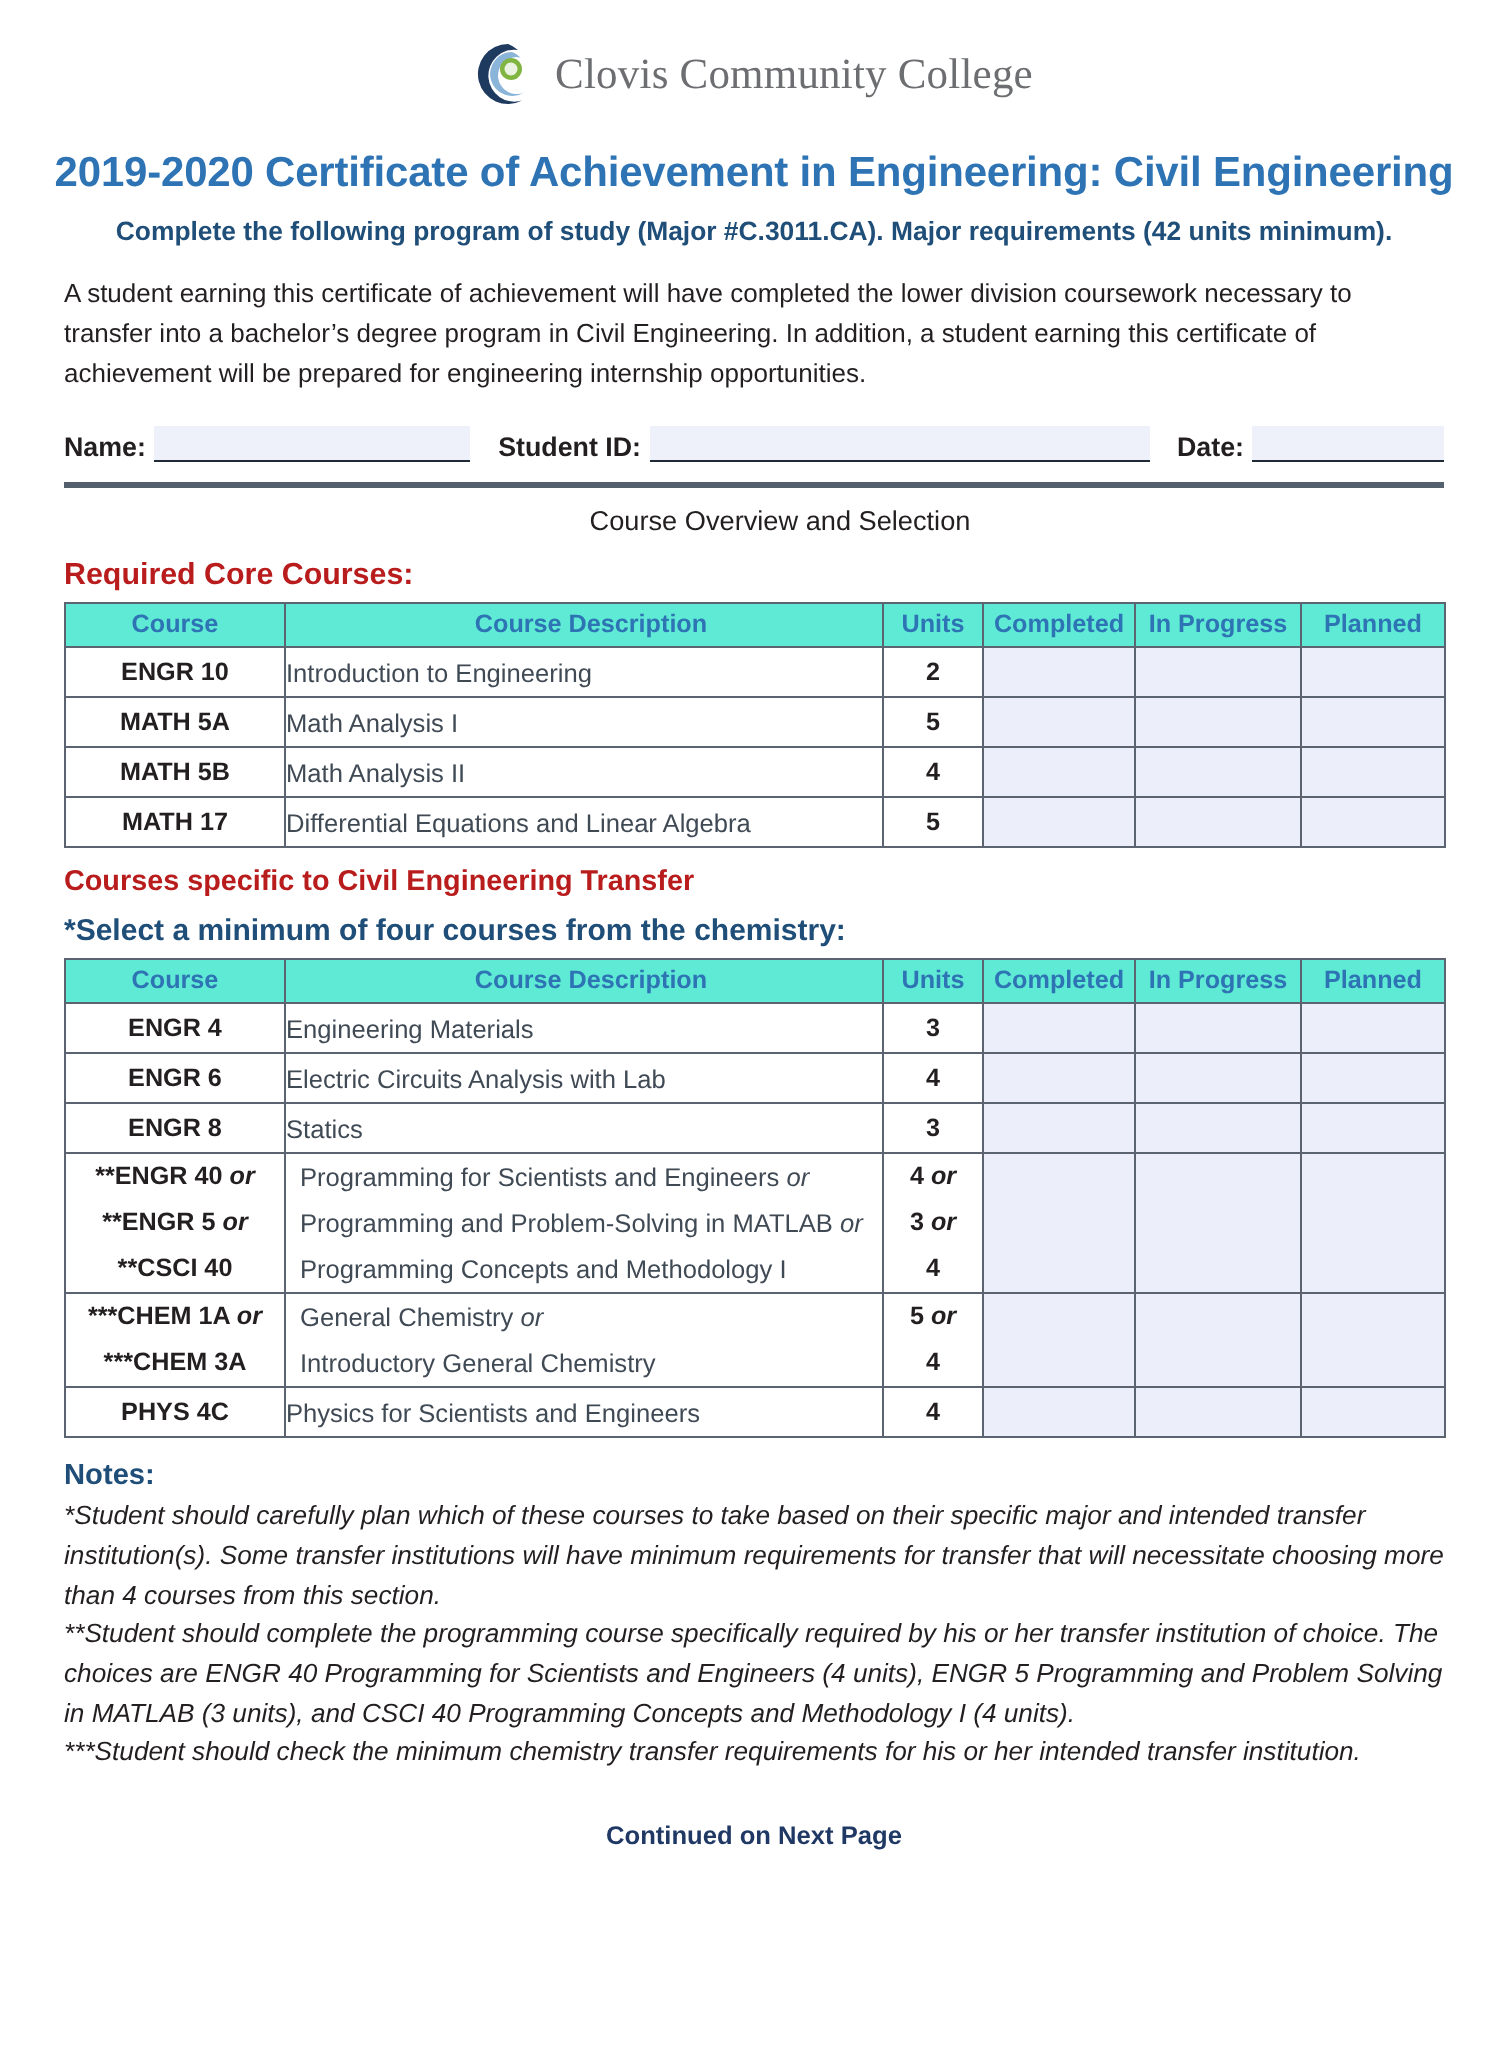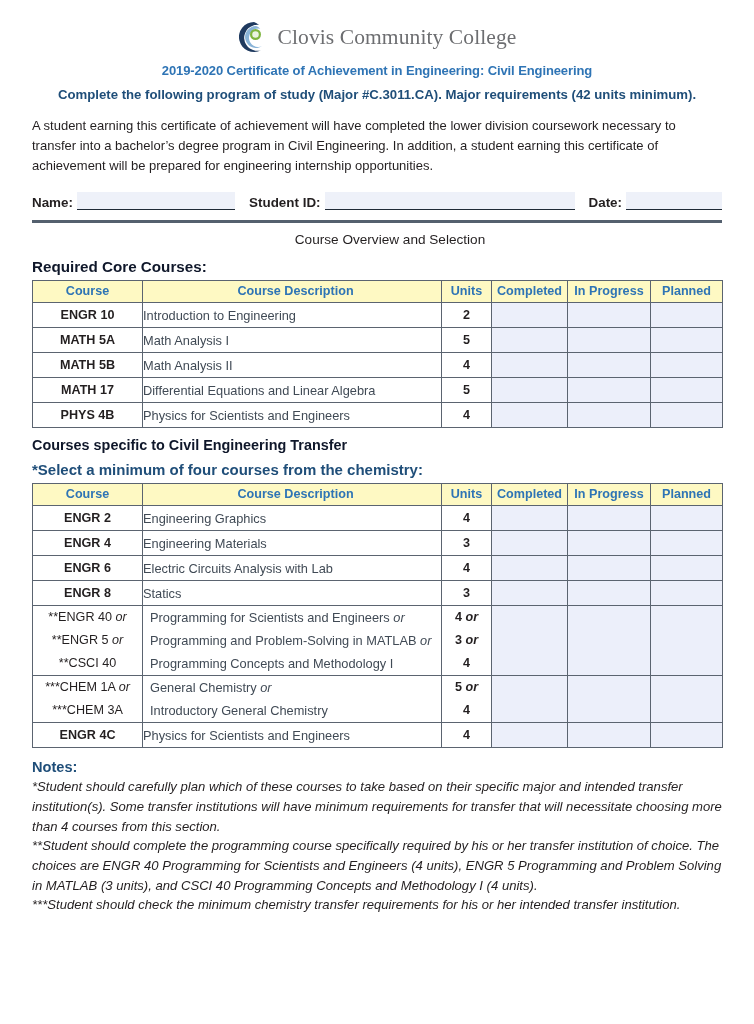--- a/index.html
+++ b/index.html
@@ -19,22 +19,22 @@
   }
   .logo-mark{width:32px;height:32px;display:block;}
   .brand-name{
     font-family:"Liberation Serif", serif;
     font-size:21.5px;color:#6d6e71;letter-spacing:.1px;white-space:nowrap;
   }
 
   
   .doc-title{
     text-align:center;color:#2e74b5;
-    font-size:13px;font-weight:bold;
-    margin:10px 0 0 0;letter-spacing:-.1px;
+    font-size:21px;font-weight:bold;
+    margin:22px 0 0 0;letter-spacing:-.1px;
   }
   .doc-subtitle{
     text-align:center;color:#1f4e79;
     font-size:13.2px;font-weight:bold;
     margin:9px 0 0 0;
   }
 
   .intro{
     margin:14px 32px 0 32px;
     font-size:13px;line-height:1.55;color:#231f20;text-align:left;
@@ -59,39 +59,39 @@
   }
   .section-center{
     text-align:center;font-size:13.6px;color:#231f20;
     margin:9px 0 0 0;
     padding-left:26px;
   }
 
   
   .sec-head{
     margin:11px 0 5px 32px;
-    color:#0f172a;font-size:15.2px;font-weight:bold;
+    color:#b91c1c;font-size:15.2px;font-weight:bold;
   }
   .sec-head.small{font-size:14.4px;margin-top:9px;}
   .sec-head.sub{color:#1f4e79;font-size:15px;margin-top:8px;}
 
   
   table.courses{
     border-collapse:collapse;
     margin:0 0 0 32px;
     width:690px;
     table-layout:fixed;
   }
   table.courses th,table.courses td{
     border:1px solid #5b6470;
     padding:0;
     vertical-align:middle;
   }
   table.courses thead th{
-    background:#fef9c3;
+    background:#5eead4;
     color:#2e74b5;
     font-size:12.6px;
     font-weight:bold;
     height:21px;
     line-height:21px;
     text-align:center;
   }
   thead th.desc{text-align:left;padding-left:7px;}
   td.code{
     text-align:center;font-weight:bold;font-size:12.6px;
@@ -105,21 +105,21 @@
     text-align:center;font-weight:bold;font-size:12.6px;color:#231f20;
     height:24px;
   }
   td.box{background:#eceffa;}
   
   td.multi{padding:0;height:auto;}
   td.multi .ln{
     height:23px;line-height:23px;
     white-space:nowrap;overflow:hidden;
   }
-  td.code.multi .ln{text-align:center;font-weight:normal;font-size:12.6px;}
+  td.code.multi .ln{text-align:center;font-weight:bold;font-size:12.6px;}
   td.desc.multi .ln{text-align:left;padding-left:7px;font-size:12.8px;color:#404a55;}
   td.units.multi .ln{text-align:center;font-weight:bold;font-size:12.6px;}
   .ital{font-style:italic;}
 
   col.c-code{width:110px;}
   col.c-desc{width:299px;}
   col.c-units{width:50px;}
   col.c-comp{width:76px;}
   col.c-prog{width:83px;}
   col.c-plan{width:72px;}
@@ -217,28 +217,20 @@
           <td class="box"></td>
         </tr>
       <tr>
           <td class="code">MATH 17</td>
           <td class="desc">Differential Equations and Linear Algebra</td>
           <td class="units">5</td>
           <td class="box"></td>
           <td class="box"></td>
           <td class="box"></td>
         </tr>
-      <tr>
-          <td class="code">PHYS 4B</td>
-          <td class="desc">Physics for Scientists and Engineers</td>
-          <td class="units">4</td>
-          <td class="box"></td>
-          <td class="box"></td>
-          <td class="box"></td>
-        </tr>
     </tbody>
   </table>
 
   <div class="sec-head small">Courses specific to Civil Engineering Transfer</div>
   <div class="sec-head sub">*Select a minimum of four courses from the chemistry:</div>
 
   <table class="courses">
     <colgroup>
       <col class="c-code">
         <col class="c-desc">
@@ -252,28 +244,20 @@
         <th>Course</th>
         <th class="desc">Course Description</th>
         <th>Units</th>
         <th>Completed</th>
         <th>In Progress</th>
         <th>Planned</th>
       </tr>
     </thead>
     <tbody>
       <tr>
-          <td class="code">ENGR 2</td>
-          <td class="desc">Engineering Graphics</td>
-          <td class="units">4</td>
-          <td class="box"></td>
-          <td class="box"></td>
-          <td class="box"></td>
-        </tr>
-      <tr>
           <td class="code">ENGR 4</td>
           <td class="desc">Engineering Materials</td>
           <td class="units">3</td>
           <td class="box"></td>
           <td class="box"></td>
           <td class="box"></td>
         </tr>
       <tr>
           <td class="code">ENGR 6</td>
           <td class="desc">Electric Circuits Analysis with Lab</td>
@@ -324,31 +308,32 @@
         <td class="units multi">
           <div class="ln">5 <span class="ital">or</span></div>
           <div class="ln">4</div>
         </td>
         <td class="box"></td>
         <td class="box"></td>
         <td class="box"></td>
       </tr>
 
       <tr>
-          <td class="code">ENGR 4C</td>
+          <td class="code">PHYS 4C</td>
           <td class="desc">Physics for Scientists and Engineers</td>
           <td class="units">4</td>
           <td class="box"></td>
           <td class="box"></td>
           <td class="box"></td>
         </tr>
     </tbody>
   </table>
 
   <div class="notes-title">Notes:</div>
   <div class="notes">
     <p>*Student should carefully plan which of these courses to take based on their specific major and intended transfer institution(s). Some transfer institutions will have minimum requirements for transfer that will necessitate choosing more than 4 courses from this section.</p>
     <p>**Student should complete the programming course specifically required by his or her transfer institution of choice. The choices are ENGR 40 Programming for Scientists and Engineers (4 units), ENGR 5 Programming and Problem Solving in MATLAB (3 units), and CSCI 40 Programming Concepts and Methodology I (4 units).</p>
     <p>***Student should check the minimum chemistry transfer requirements for his or her intended transfer institution.</p>
   </div>
 
+  <div class="continued">Continued on Next Page</div>
 
 </div>
 
 </body></html>

